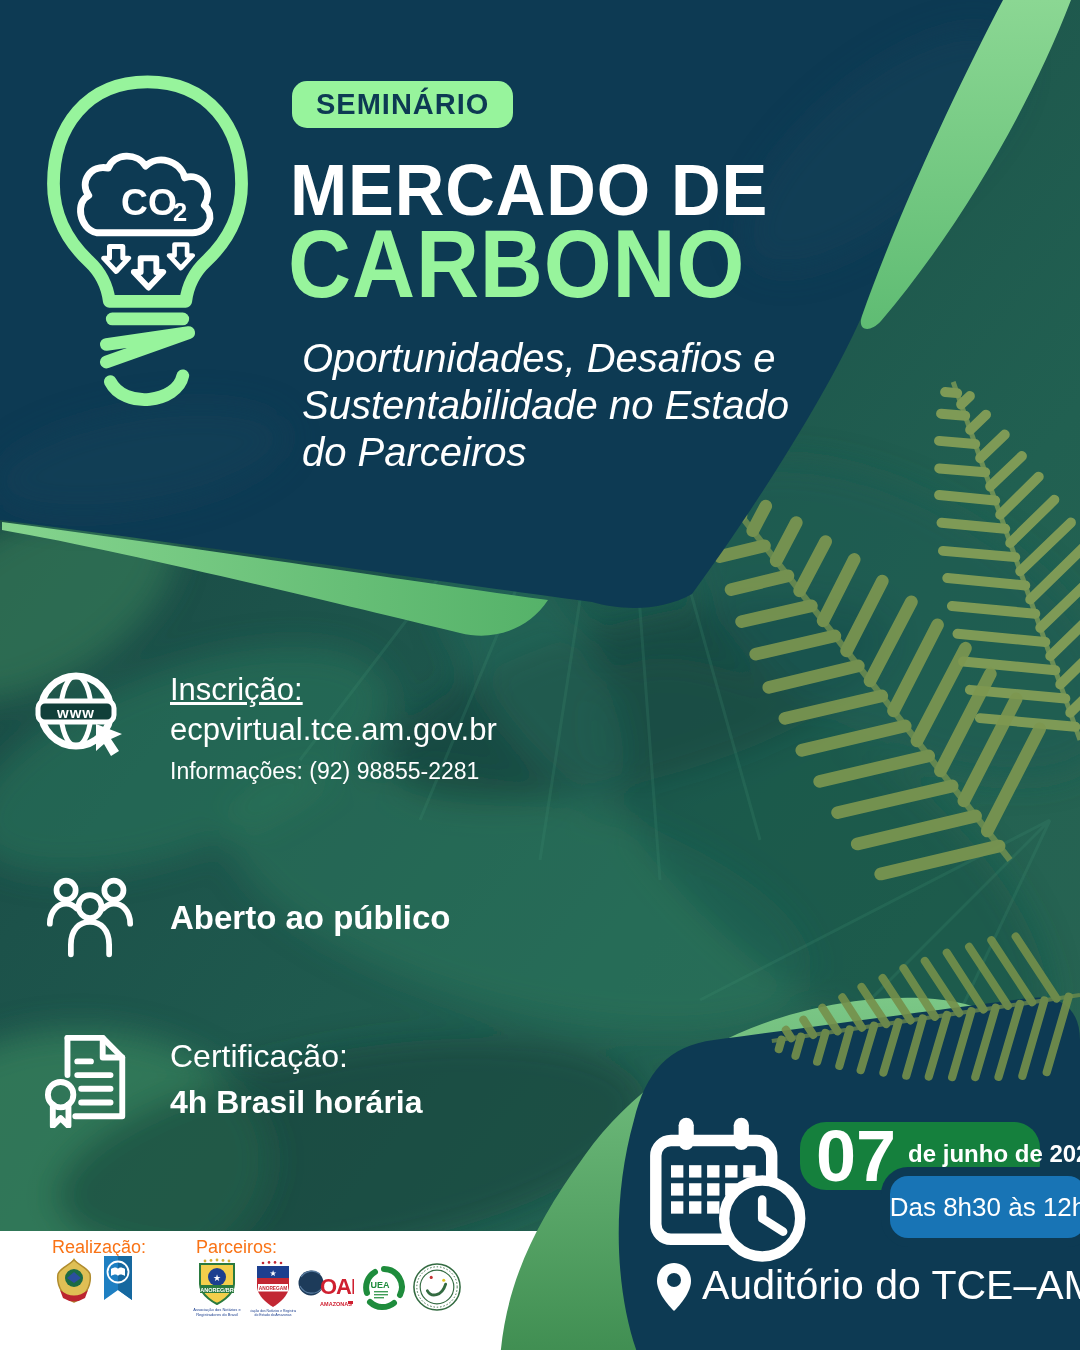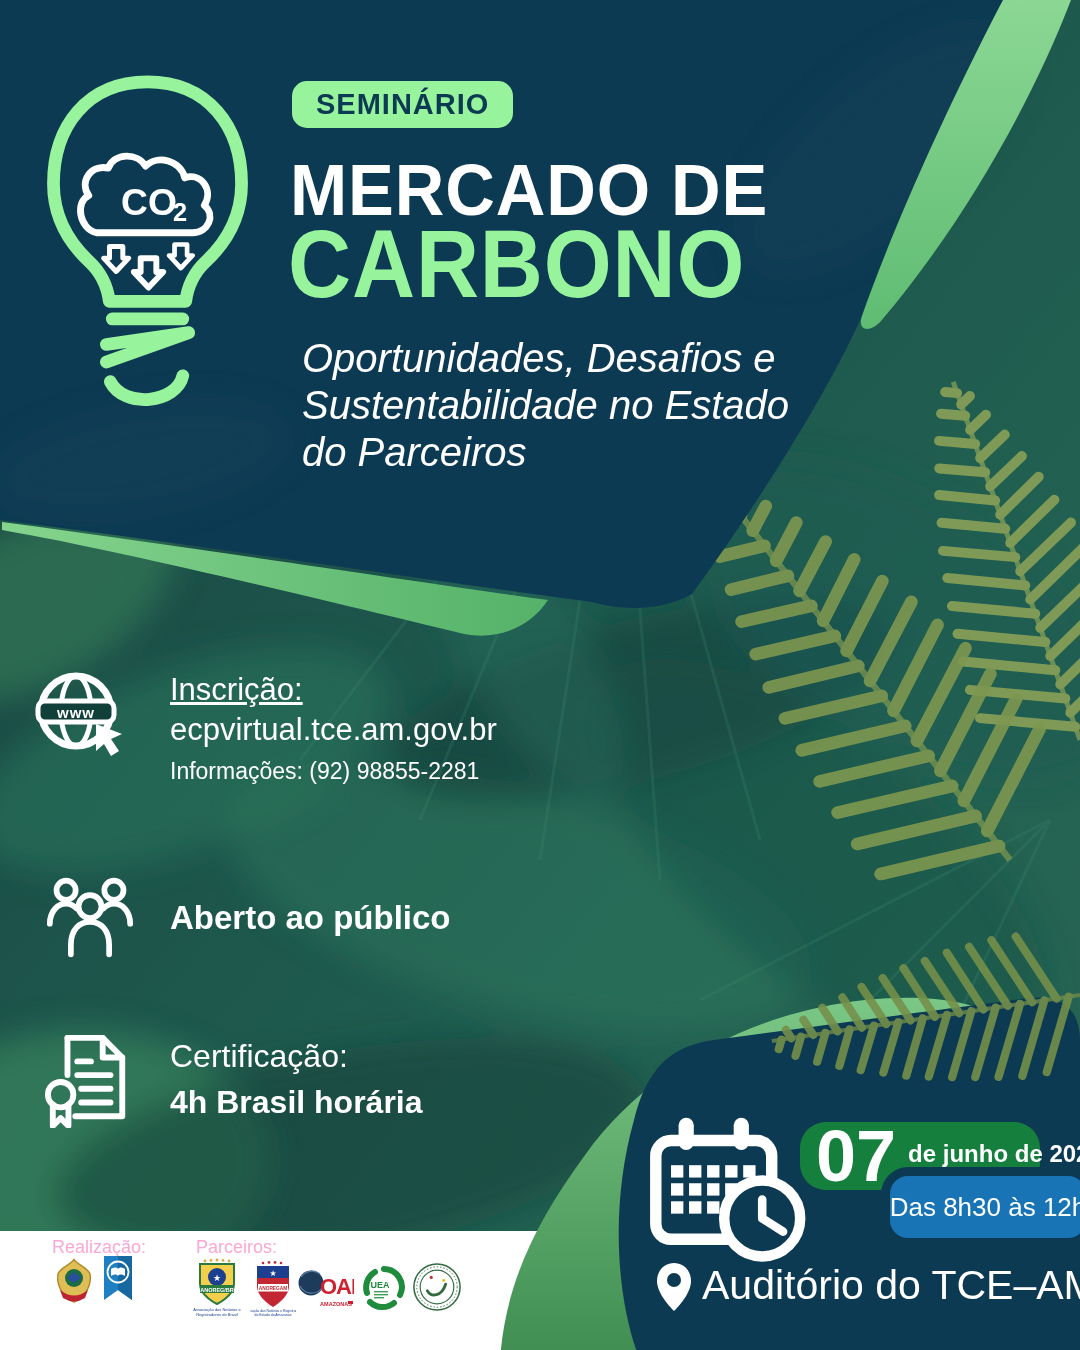--- a/index.html
+++ b/index.html
@@ -21,21 +21,21 @@
   .cert1{left:170px;top:1038px;font-size:32px;}
   .cert2{left:170px;top:1084px;font-size:32px;font-weight:700;}
   .date-badge{left:800px;top:1122px;width:240px;height:68px;border-radius:26px;background:#15803d;
               display:flex;align-items:center;}
   .date-day{font-size:72px;font-weight:700;color:#fff;margin-left:16px;line-height:64px;}
   .date-rest{font-size:24px;font-weight:700;color:#fff;margin-left:12px;margin-top:-4px;}
   .time-badge{left:890px;top:1176px;width:196px;height:62px;border-radius:18px;background:#1874b5;
               box-shadow:0 0 0 9px #0d3a53;display:flex;align-items:center;justify-content:center;
               font-size:26px;color:#fff;}
   .loc-text{left:702px;top:1262px;font-size:41px;letter-spacing:0px;}
-  .foot-label{font-size:18px;color:#f9a8d4;font-weight:400;}
+  .foot-label{font-size:18px;color:#f97316;font-weight:400;}
   svg{display:block;}
 </style>
 </head>
 <body>
 
 <div id="poster">
 
   <svg id="bg" width="1080" height="1350" viewBox="0 0 1080 1350">
     <defs>
       <linearGradient id="jg" x1="0" y1="0" x2="1" y2="1">

